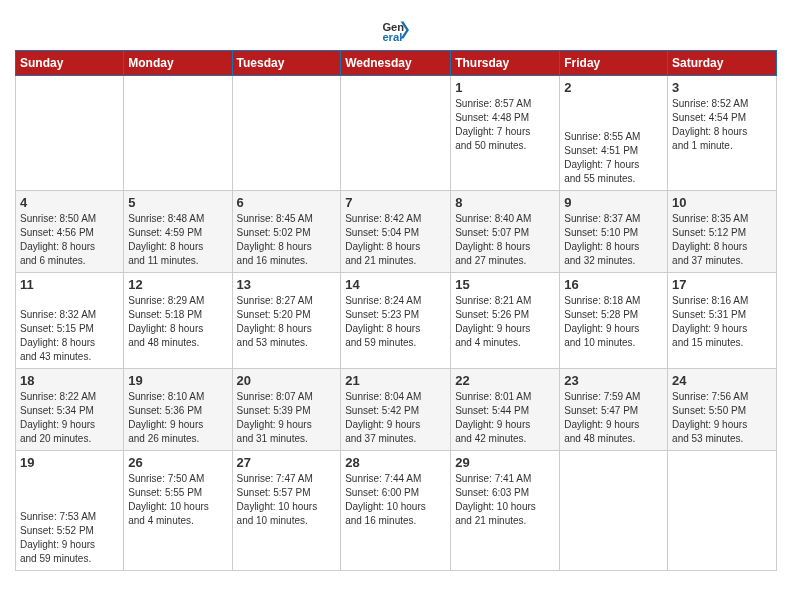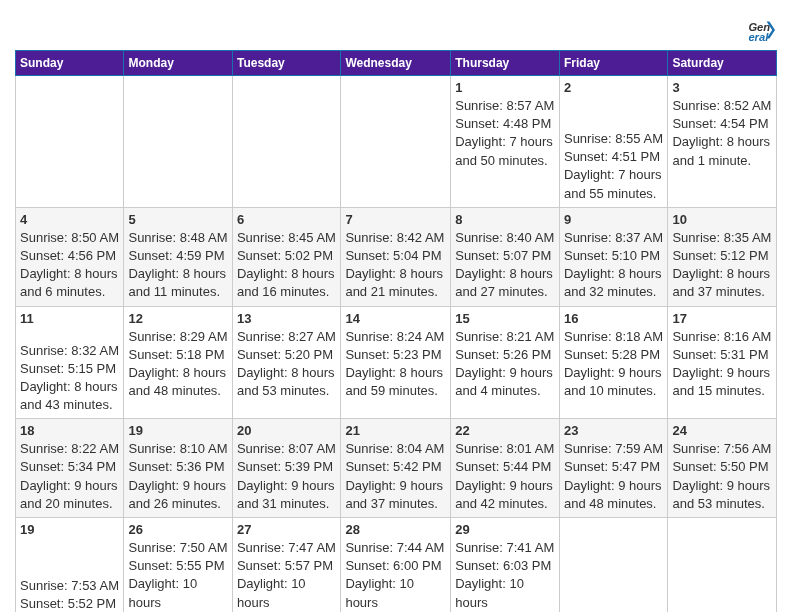--- a/index.html
+++ b/index.html
@@ -6,23 +6,22 @@
     body {
       font-family: Arial, sans-serif;
       background: #fff;
       width: 792px;
       min-height: 612px;
       padding: 10px 15px;
     }
     .header {
       display: flex;
       align-items: flex-start;
-      justify-content: flex-end;
+      justify-content: center;
       margin-bottom: 6px;
-      font-style: italic;
     }
     .logo {
       display: flex;
       align-items: center;
       margin-top: 6px;
     }
     .logo-text {
       font-size: 18px;
       font-weight: bold;
       color: #333;
@@ -49,21 +48,21 @@
       font-size: 15px;
       font-weight: normal;
       color: #555;
     }
     table {
       width: 100%;
       border-collapse: collapse;
       font-size: 11px;
     }
     thead tr th {
-      background-color: #4c1d95;
+      background-color: #b91c1c;
       color: #fff;
       padding: 5px 4px;
       text-align: left;
       font-size: 12px;
       font-weight: bold;
       border: 1px solid #1a6faf;
     }
     tbody tr td {
       border: 1px solid #ccc;
       padding: 4px 4px;
@@ -77,21 +76,21 @@
     }
     .day-num {
       font-weight: bold;
       font-size: 13px;
       color: #333;
       display: block;
       margin-bottom: 2px;
     }
     .day-info {
       color: #333;
-      font-size: 13px;
+      font-size: 10px;
       line-height: 1.4;
     }
     .empty-cell {
       background: #fff !important;
     }
   </style>
 </head>
 <body>
 
 <div class="header">

